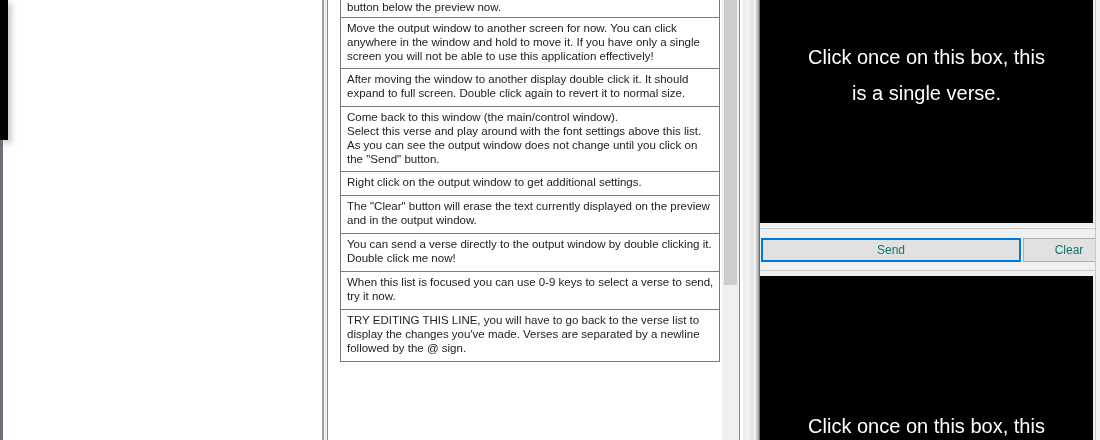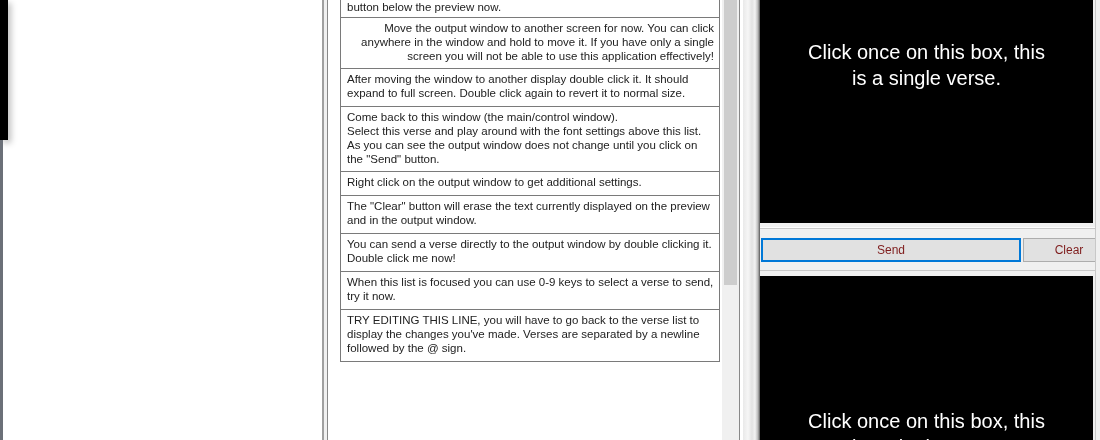--- a/index.html
+++ b/index.html
@@ -42,32 +42,32 @@
 
   
   .splitter { position:absolute; left:740px; top:0; width:20px; height:440px;
     background:linear-gradient(90deg,#fff 0,#fff 3px,#e9e9e9 3px,#f6f6f6 8px,#e3e3e3 12px,#f3f3f3 15px,#b8b8b8 18px,#555 20px); }
 
   
   .right-pane { position:absolute; left:760px; top:0; width:340px; height:440px; background:#f0f0f0; }
   .preview {
     position:absolute; background:#000; color:#fff; text-align:center;
     font-family:"Liberation Sans", sans-serif; font-weight:normal;
-    font-size:20px; line-height:26px;
+    font-size:20px; line-height:36px;
   }
   .preview-upper { left:0; top:0; width:333px; height:223px; }
   .preview-lower { left:0; top:276px; width:333px; height:164px; }
   .preview-text { position:absolute; left:0; width:100%; }
   .preview-upper .preview-text { top:39px; }
   .preview-lower .preview-text { top:408px; }
   .sep-top { position:absolute; left:0; top:227px; width:337px; height:1px; background:#fcfcfc; border-bottom:1px solid #c8c8c8; }
   .sep-bottom { position:absolute; left:0; top:270px; width:337px; height:1px; background:#c8c8c8; }
   .btn {
     position:absolute; top:238px; height:24px; box-sizing:border-box;
-    background:#e1e1e1; border:1px solid #adadad; font-size:12px; color:#7f1d1d;
+    background:#e1e1e1; border:1px solid #adadad; font-size:12px; color:#0f766e;
     display:flex; align-items:center; justify-content:center;
     font-family:"Liberation Sans", sans-serif;
   }
   .btn-send { left:1px; width:260px; border:2px solid #0078d7; }
   .btn-clear { left:263px; width:92px; }
   .right-edge { position:absolute; left:1095px; top:0; width:5px; height:440px; background:#f0f0f0; border-left:1px solid #c8c8c8; }
 </style>
 </head>
 <body>
 
@@ -75,21 +75,21 @@
   <div class="black-fragment"></div>
   <div class="frag-border"></div>
 </div>
 <div class="vline1"></div>
 <div class="vline-gap"></div>
 <div class="vline2"></div>
 
 <div class="verse-list">
   <div class="verse-items">
     <div class="verse-item" style="height:38px;padding-top:20px;">button below the preview now.</div>
-    <div class="verse-item" style="height:51px;text-align:right;">Move the output window to another screen for now. You can click anywhere in the window and hold to move it. If you have only a single screen you will not be able to use this application effectively!</div>
+    <div class="verse-item" style="height:51px;">Move the output window to another screen for now. You can click anywhere in the window and hold to move it. If you have only a single screen you will not be able to use this application effectively!</div>
     <div class="verse-item" style="height:38px;">After moving the window to another display double click it. It should expand to full screen. Double click again to revert it to normal size.</div>
     <div class="verse-item" style="height:65px;">Come back to this window (the main/control window).
 Select this verse and play around with the font settings above this list.
 As you can see the output window does not change until you click on the "Send" button.</div>
     <div class="verse-item" style="height:24px;">Right click on the output window to get additional settings.</div>
     <div class="verse-item" style="height:38px;">The "Clear" button will erase the text currently displayed on the preview and in the output window.</div>
     <div class="verse-item" style="height:38px;">You can send a verse directly to the output window by double clicking it. Double click me now!</div>
     <div class="verse-item" style="height:38px;">When this list is focused you can use 0-9 keys to select a verse to send, try it now.</div>
     <div class="verse-item" style="height:52px;">TRY EDITING THIS LINE, you will have to go back to the verse list to display the changes you've made. Verses are separated by a newline followed by the @ sign.</div>
   </div>

